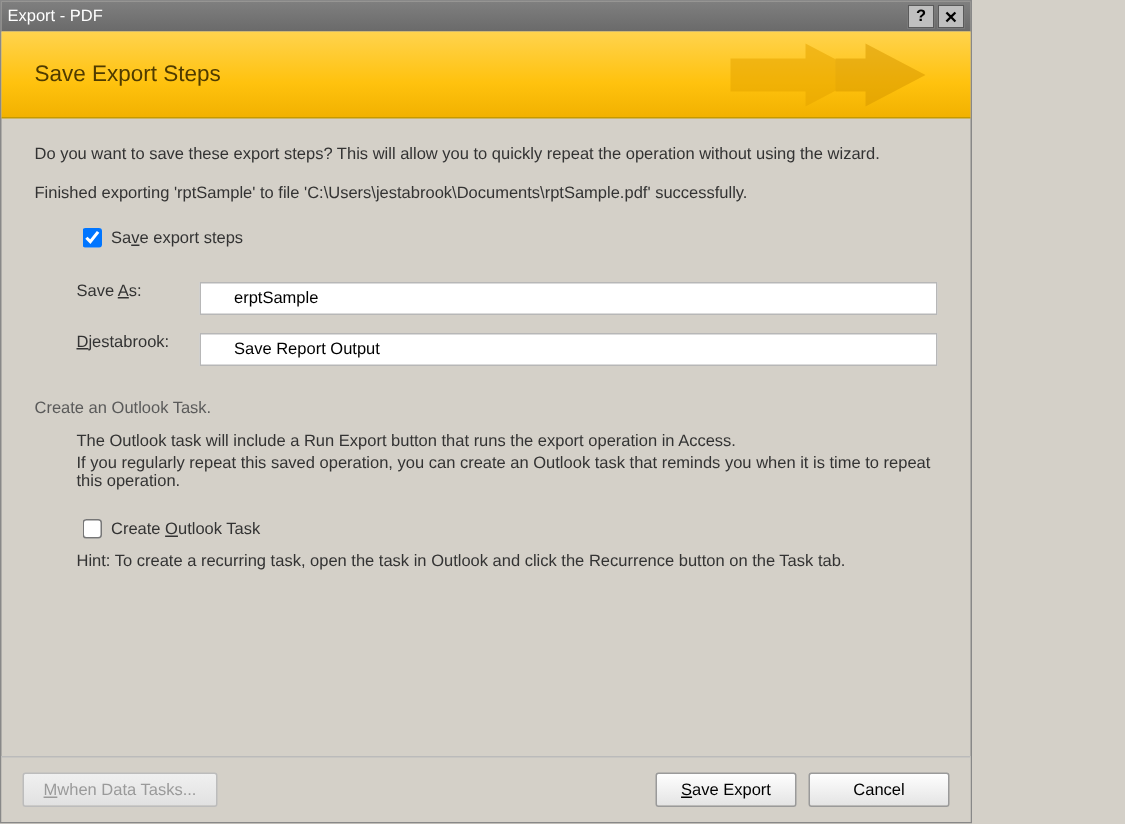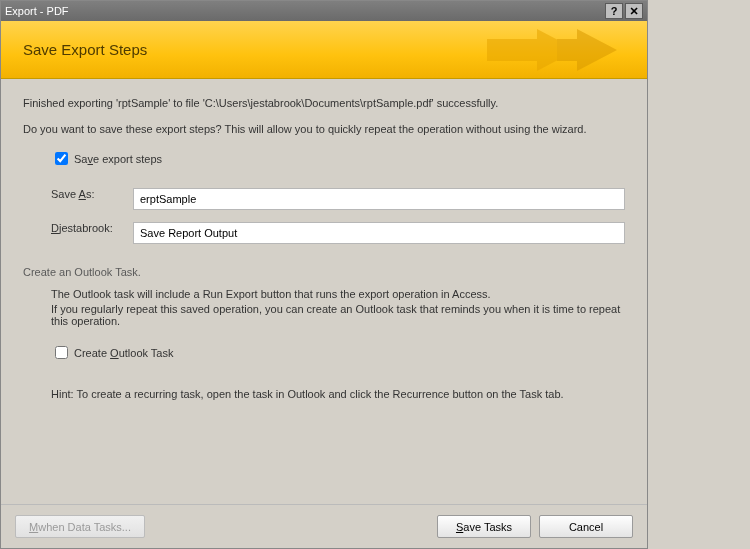--- a/index.html
+++ b/index.html
@@ -87,38 +87,38 @@
   }
   .form-label {
     width: 82px;
     color: #333;
   }
   .form-row input[type=text] {
     flex: 1;
     max-width: 585px;
     height: 22px;
     border: 1px solid #b7b7b7;
-    padding: 2px 6px;
+    padding: 2px 22px;
     font-family: inherit;
     font-size: 11px;
     background: #fff;
   }
   .section-label {
     margin: 22px 0 10px 0;
     color: #5a5a5a;
   }
   .section-body {
     margin-left: 28px;
     color: #333;
   }
   .section-body p { margin: 3px 0; }
   .outlook-check {
     display: flex;
     align-items: center;
-    margin: 16px 0 26px 0;
+    margin: 16px 0 6px 0;
   }
   .outlook-check input { margin-right: 6px; }
   .buttonbar {
     height: 44px;
     border-top: 1px solid #bbb;
     display: flex;
     align-items: center;
     padding: 0 14px;
     background: #d4d0c8;
   }
@@ -164,23 +164,23 @@
     <div class="banner-arrows">
       <svg viewBox="0 0 200 58">
         <polygon points="110,8 150,29 110,50 110,40 60,40 60,18 110,18" fill="#e6a500"></polygon>
         <polygon points="150,8 190,29 150,50 150,40 130,40 130,18 150,18" fill="#d99a00"></polygon>
       </svg>
     </div>
   </div>
 
   <div class="content">
 
+    <div class="line">Do you want to save these export steps? This will allow you to quickly repeat the operation without using the wizard.</div>
+
     <div class="line">Finished exporting 'rptSample' to file 'C:\Users\jestabrook\Documents\rptSample.pdf' successfully.</div>
-
-    <div class="line">Do you want to save these export steps? This will allow you to quickly repeat the operation without using the wizard.</div>
 
     <div class="checkbox-row">
       <input type="checkbox" checked="" style="">
       <label><span>Sa</span><span class="underline-access">v</span><span>e export steps</span></label>
     </div>
 
     <div class="form-row">
       <div class="form-label"><span>Save </span><span class="underline-access">A</span><span>s:</span></div>
       <input type="text" value="erptSample" style="">
     </div>
@@ -207,20 +207,20 @@
   </div>
 
   <div class="buttonbar">
     <button class="btn disabled" style="min-width:130px;">
         <span class="underline-access">M</span>
         <span>when Data Tasks...</span>
       </button>
     <div class="btn-gap"></div>
     <button class="btn" style="margin-right:8px;">
         <span class="underline-access">S</span>
-        <span>ave Tasks</span>
+        <span>ave Export</span>
       </button>
     <button class="btn">
         <span>Cancel</span>
       </button>
   </div>
 
 </div>
 
 </body></html>

